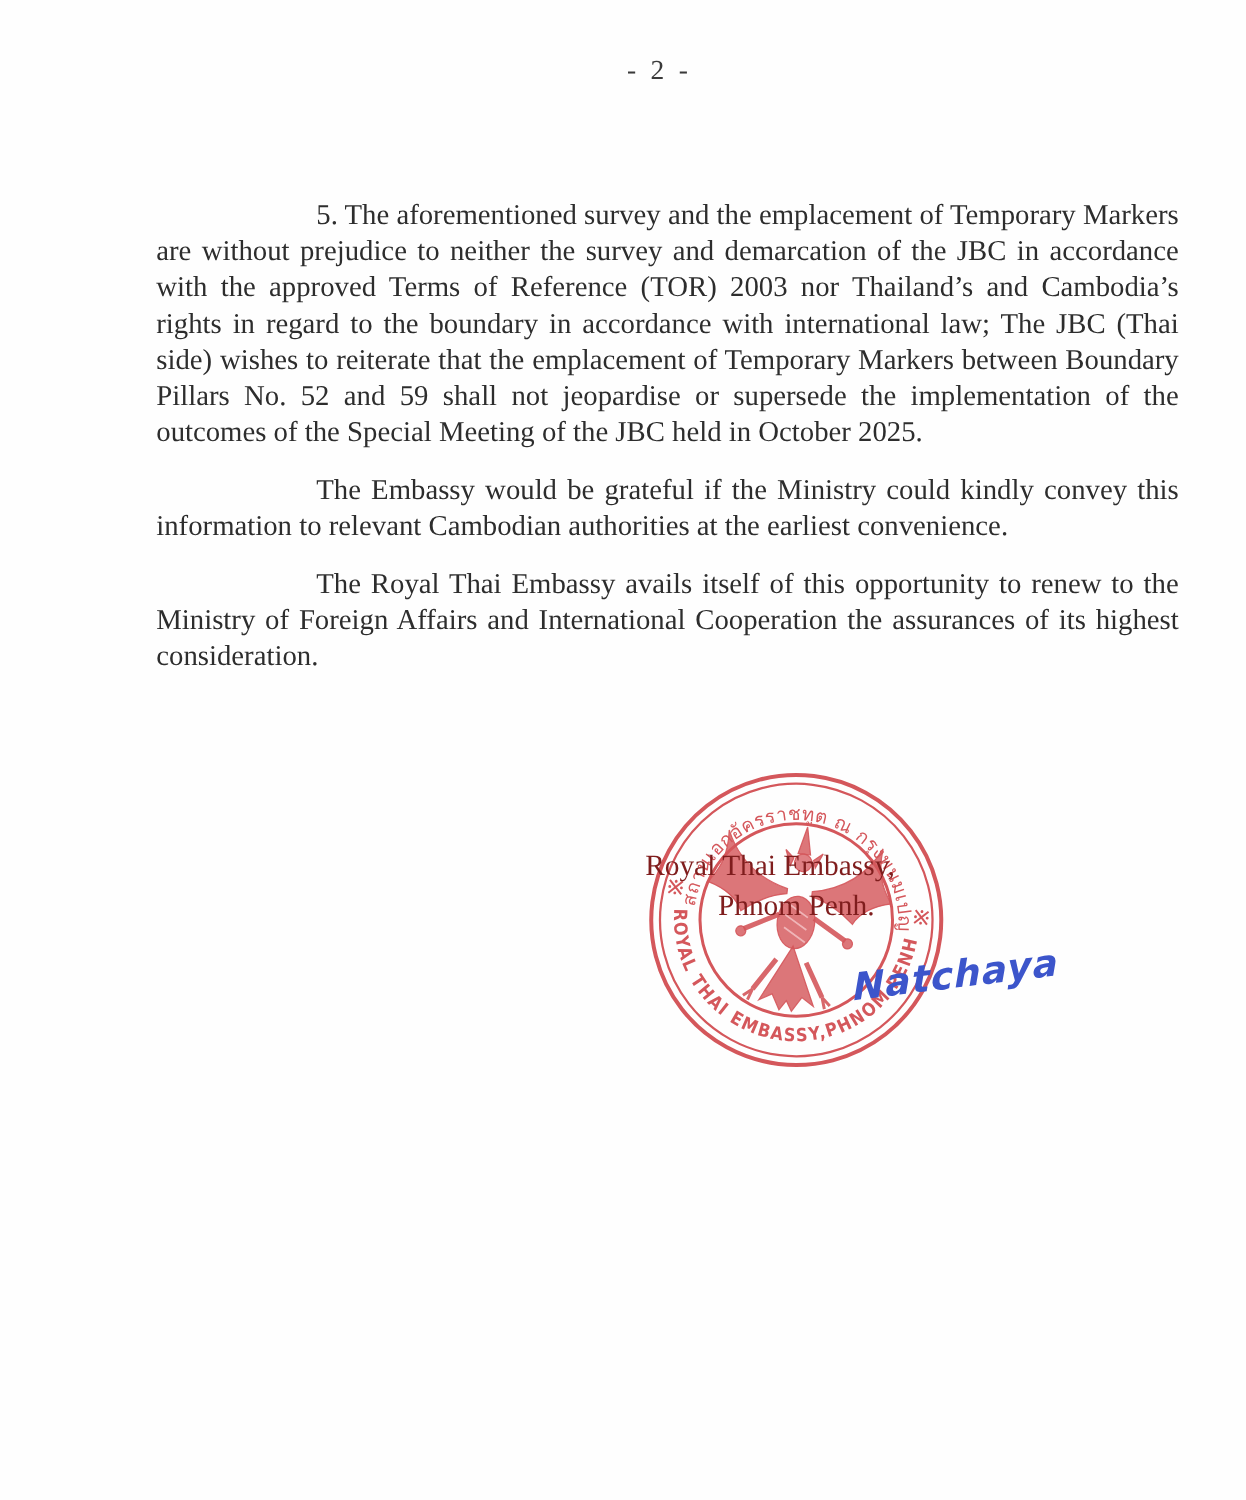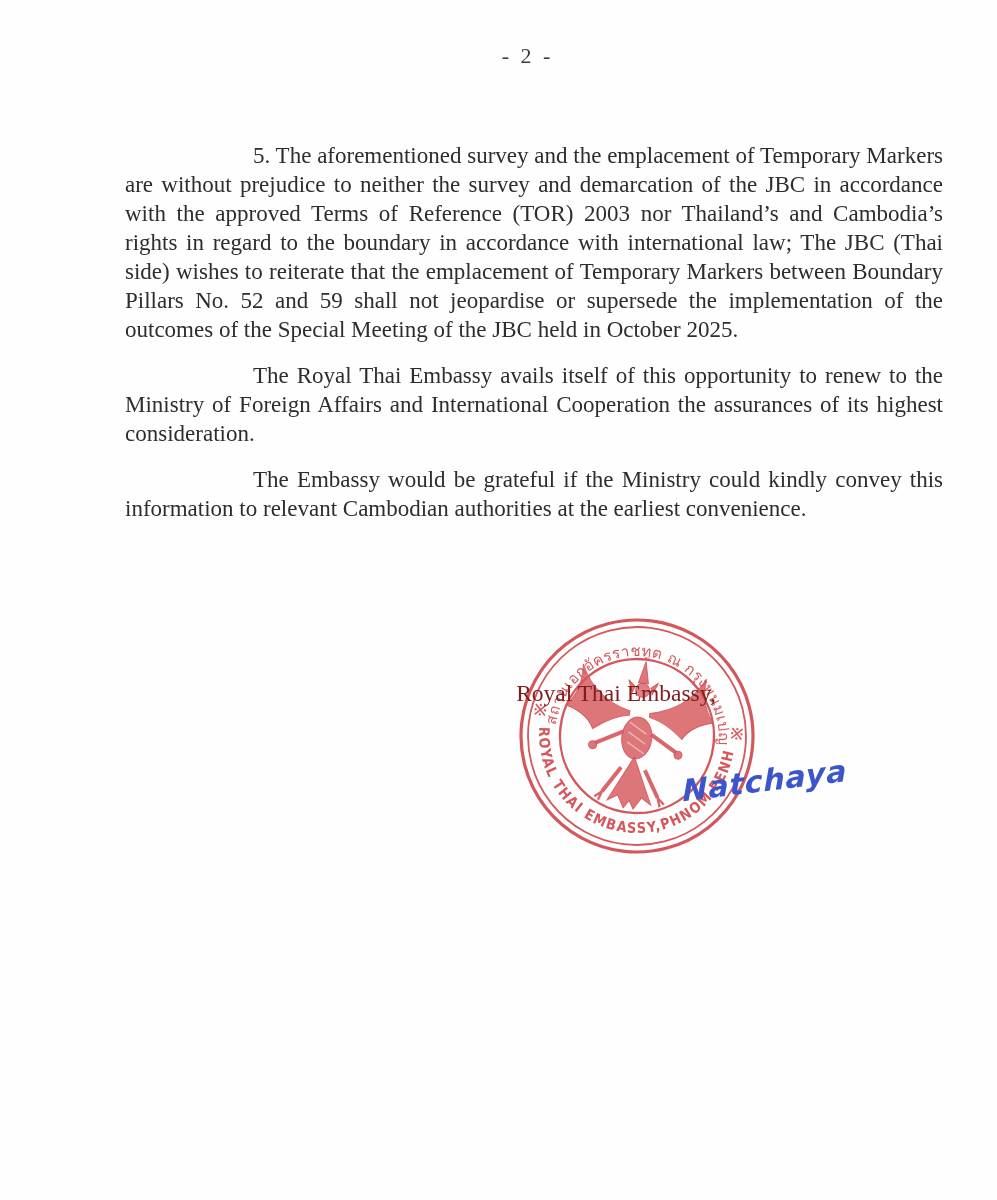--- a/index.html
+++ b/index.html
@@ -24,21 +24,21 @@
   }
   .body-text{
     position:absolute;
     left:125px; top:141px;
     width:818px;
     font-size:23px;
     line-height:29px;
     text-align:justify;
     color:#2d2d2d;
   }
-  .body-text p{ margin:0 0 17px 0; text-indent:128px; }
+  .body-text p{ margin:16px 0 17px 0; text-indent:128px; }
 
   
   .stamp-wrap{
     position:absolute;
     left:512px; top:611px;
     width:250px; height:250px;
     transform:rotate(7deg);
     mix-blend-mode:multiply;
     opacity:0.92;
   }
@@ -73,22 +73,22 @@
 </style>
 </head>
 <body>
 
 <div class="page">
 
   <div class="page-number">- 2 -</div>
 
   <div class="body-text">
     <p>5. The aforementioned survey and the emplacement of Temporary Markers are without prejudice to neither the survey and demarcation of the JBC in accordance with the approved Terms of Reference (TOR) 2003 nor Thailand’s and Cambodia’s rights in regard to the boundary in accordance with international law; The JBC (Thai side) wishes to reiterate that the emplacement of Temporary Markers between Boundary Pillars No. 52 and 59 shall not jeopardise or supersede the implementation of the outcomes of the Special Meeting of the JBC held in October 2025.</p>
+    <p>The Embassy would be grateful if the Ministry could kindly convey this information to relevant Cambodian authorities at the earliest convenience.</p>
     <p>The Royal Thai Embassy avails itself of this opportunity to renew to the Ministry of Foreign Affairs and International Cooperation the assurances of its highest consideration.</p>
-    <p>The Embassy would be grateful if the Ministry could kindly convey this information to relevant Cambodian authorities at the earliest convenience.</p>
   </div>
 
   <div class="stamp-wrap">
     <svg width="250" height="250" viewBox="0 0 250 250">
       <g fill="none" stroke="#d2484d">
         <circle cx="125" cy="125" r="116" stroke-width="3.2"></circle>
         <circle cx="125" cy="125" r="109" stroke-width="1.8"></circle>
         <circle cx="125" cy="125" r="77" stroke-width="2.4"></circle>
       </g>
 
@@ -129,17 +129,18 @@
         <path d="M125,146 L103,192 L113,186 L120,198 L125,190 L130,198 L137,186 L147,192 Z" stroke-width="1"></path>
 
         <path d="M113,158 L97,184 M137,158 L153,184" stroke-width="4" fill="none"></path>
         <path d="M97,184 L90,190 M97,184 L94,193 M153,184 L160,190 M153,184 L156,193" stroke-width="2.4" fill="none"></path>
       </g>
     </svg>
   </div>
 
   <div class="stamp-block">
     <div class="line1">Royal Thai Embassy,</div>
+    <div class="line2">Phnom Penh.</div>
   </div>
 
   <div class="signature">Natchaya</div>
 
 </div>
 
 </body></html>

